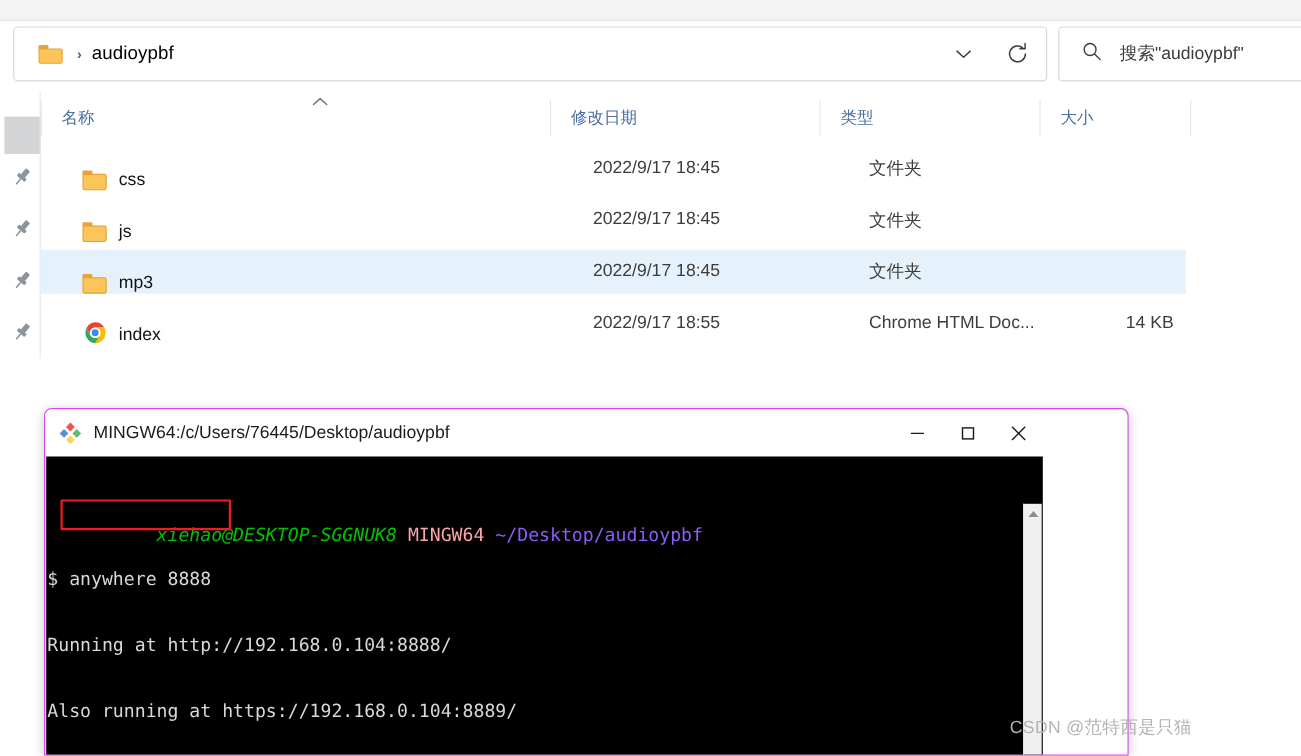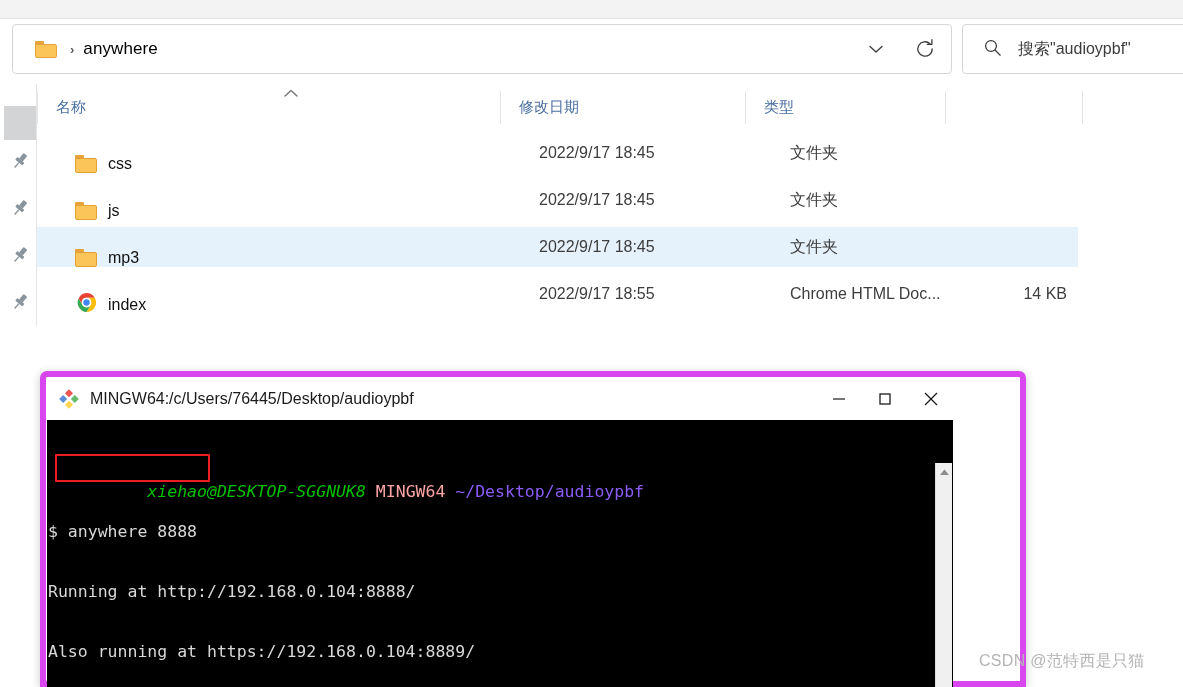--- a/index.html
+++ b/index.html
@@ -113,21 +113,21 @@
   .ico-folder .body {
     position:absolute; left:0; top:3px; width:22px; height:15px;
     background:#fcc55a; border:1px solid #e3a033; border-radius:1px 2px 2px 2px;
   }
   .ico-chrome { width:23px; height:23px; flex:none; margin-right:10px; }
 
   
   .term {
     position:absolute; left:40px; top:371px; width:986px; height:316px;
     background:#fff;
-    border:6px solid #d946ef;
+    border:1px solid #d946ef;
     border-radius:7px 7px 0 0;
     box-shadow:0 2px 10px rgba(0,0,0,0.22);
   }
   .term-title {
     position:absolute; left:0; top:0; width:908px; height:43px;
     display:flex; align-items:center; background:#fff;
     border-radius:6px 6px 0 0;
   }
   .gitbash-ico {
     width:22px; height:22px; margin-left:12px; flex:none; position:relative;
@@ -161,39 +161,39 @@
     position:absolute; right:1px; top:43px; width:17px; height:271px;
     background:#f0f0f0; border-left:1px solid #e0e0e0;
   }
   .scroll-up {
     position:absolute; left:0; top:0; width:17px; height:17px;
     display:flex; align-items:center; justify-content:center;
   }
 
   
   .watermark {
-    position:absolute; left:979px; top:651px;
+    position:absolute; left:918px; top:651px;
     font-size:16px; color:#b4b4b4; letter-spacing:0.3px; white-space:nowrap;text-align:right;
   }
 </style>
 </head>
 <body>
 
 <div id="root">
 
   <div class="ribbon-strip"></div>
 
   <div class="addr-row">
     <div class="addr-box">
       <span class="folder-chip">
         <span class="tab"></span>
           <span class="body"></span>
       </span>
       <span class="crumb-sep">›</span>
-      <span class="crumb-text">anywhere</span>
+      <span class="crumb-text">audioypbf</span>
     </div>
 
     <div class="chev-btn">
       <svg width="20" height="20" viewBox="0 0 20 20" aria-hidden="true">
         <path d="M4 7.5 L10 13 L16 7.5" fill="none" stroke="#3a3a3a" stroke-width="1.3" stroke-linecap="round" stroke-linejoin="round"></path>
       </svg>
     </div>
 
     <div class="refresh-btn">
       <svg width="22" height="22" viewBox="0 0 22 22" aria-hidden="true">
@@ -268,20 +268,23 @@
     <div class="hdr-div" style="left:1045px"></div>
 
     <div class="hdr-cell" style="left:0px; width:463px">
       <span class="lbl">名称</span>
     </div>
     <div class="hdr-cell" style="left:463px; width:245px">
       <span class="lbl">修改日期</span>
     </div>
     <div class="hdr-cell" style="left:708px; width:200px">
       <span class="lbl">类型</span>
+    </div>
+    <div class="hdr-cell" style="left:908px; width:137px">
+      <span class="lbl">大小</span>
     </div>
   </div>
 
   <div class="list">
 
     <div class="row" style="top:0px">
       <div class="cell-name">
         <span class="ico-folder">
           <span class="tab"></span>
             <span class="body"></span>

